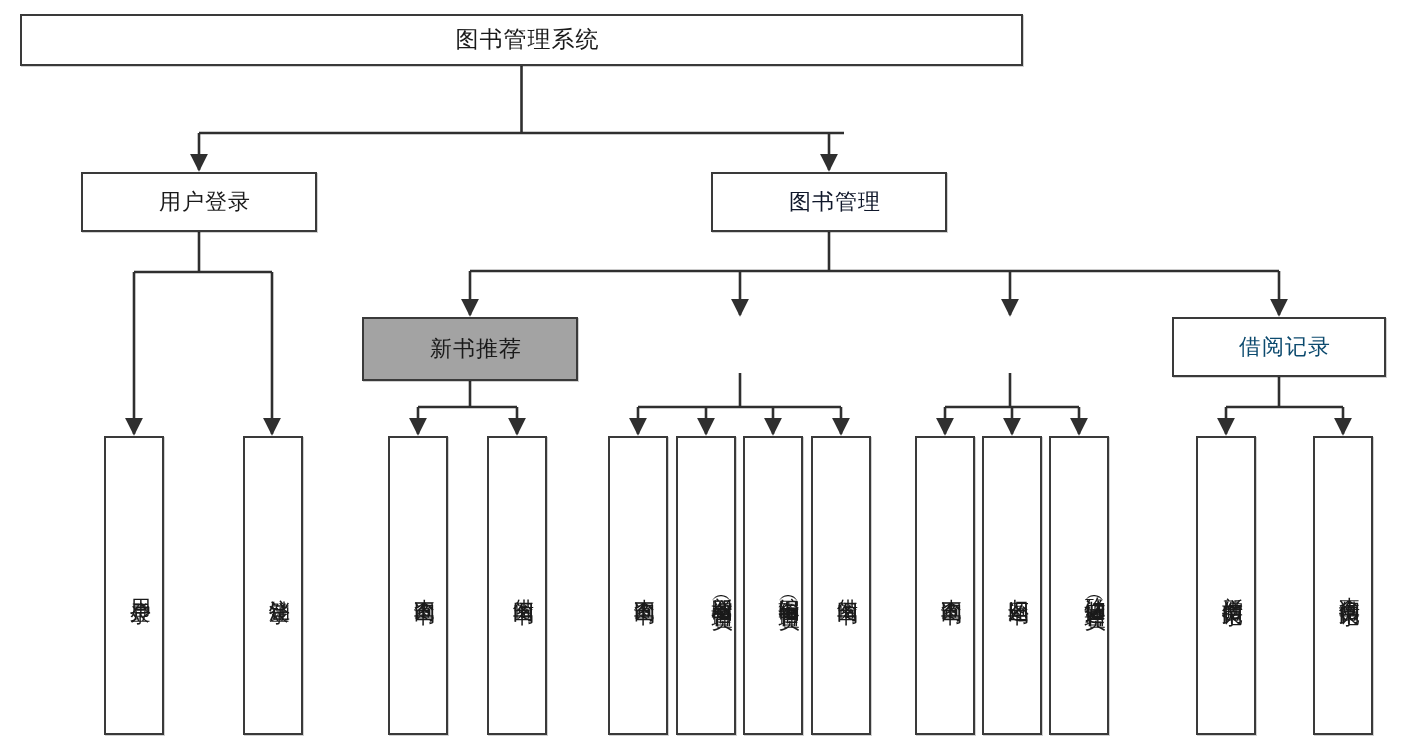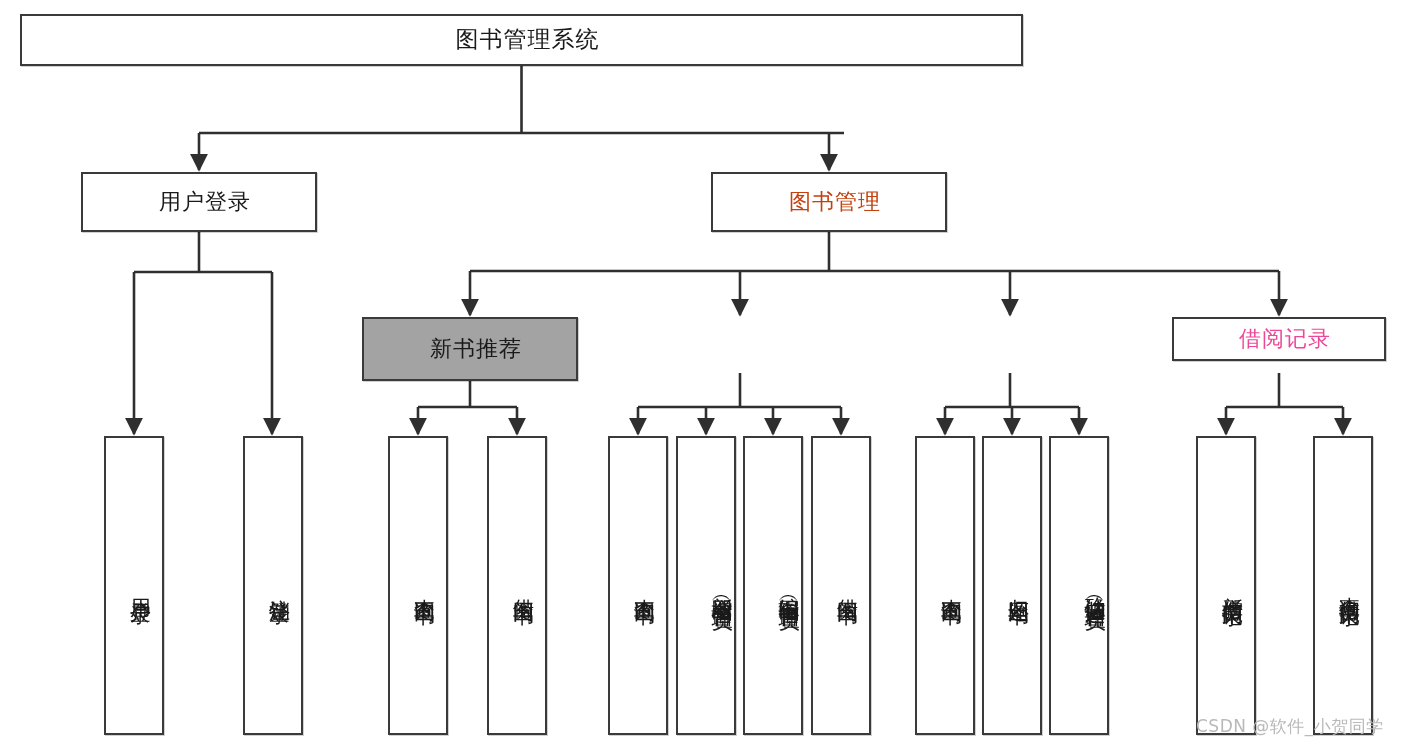--- a/index.html
+++ b/index.html
@@ -122,34 +122,33 @@
       <path d="M 1279 373 L 1279 407"></path>
       <path d="M 1226 407 L 1343 407"></path>
       <path d="M 1226 407 L 1226 434" marker-end="url(#arrow)"></path>
       <path d="M 1343 407 L 1343 434" marker-end="url(#arrow)"></path>
     </g>
   </svg>
 
   <div class="node h root" style="left: 20px; top: 14px; width: 1003px; height: 52px; border-color: rgb(58, 58, 58); background: rgb(255, 255, 255); color: rgb(26, 26, 26);">图书管理系统</div>
 
   <div class="node h" style="left: 81px; top: 172px; width: 236px; height: 60px; border-color: rgb(58, 58, 58); background: rgb(255, 255, 255); color: rgb(26, 26, 26);">用户登录</div>
-  <div class="node h" style="left: 711px; top: 172px; width: 236px; height: 60px; border-color: rgb(58, 58, 58); background: rgb(255, 255, 255); color: #c2410c;">图书管理</div>
+  <div class="node h" style="left: 711px; top: 172px; width: 236px; height: 60px; border-color: rgb(58, 58, 58); background: rgb(255, 255, 255); color: #0f172a;">图书管理</div>
 
   <div class="node h" style="left: 362px; top: 317px; width: 216px; height: 64px; border-color: rgb(58, 58, 58); background: #a3a3a3; color: rgb(26, 26, 26);">新书推荐</div>
-  <div class="node h" style="left: 1172px; top: 317px; width: 214px; height: 44px; border-color: rgb(58, 58, 58); background: rgb(255, 255, 255); color: #ec4899;">借阅记录</div>
+  <div class="node h" style="left: 1172px; top: 317px; width: 214px; height: 60px; border-color: rgb(58, 58, 58); background: rgb(255, 255, 255); color: #0c4a6e;">借阅记录</div>
 
   <div class="node v mid" style="left: 104px; top: 436px; width: 60px; height: 299px; border-color: rgb(58, 58, 58); background: rgb(255, 255, 255); color: rgb(26, 26, 26);">用户登录</div>
   <div class="node v mid" style="left: 243px; top: 436px; width: 60px; height: 299px; border-color: rgb(58, 58, 58); background: rgb(255, 255, 255); color: rgb(26, 26, 26);">注销登录</div>
   <div class="node v mid" style="left: 388px; top: 436px; width: 60px; height: 299px; border-color: rgb(58, 58, 58); background: rgb(255, 255, 255); color: rgb(26, 26, 26);">查询图书</div>
   <div class="node v mid" style="left: 487px; top: 436px; width: 60px; height: 299px; border-color: rgb(58, 58, 58); background: rgb(255, 255, 255); color: rgb(26, 26, 26);">借阅图书</div>
   <div class="node v mid" style="left: 608px; top: 436px; width: 60px; height: 299px; border-color: rgb(58, 58, 58); background: rgb(255, 255, 255); color: rgb(26, 26, 26);">查询图书</div>
   <div class="node v tall" style="left: 676px; top: 436px; width: 60px; height: 299px; border-color: rgb(58, 58, 58); background: rgb(255, 255, 255); color: rgb(26, 26, 26);">新增图书（管理员）</div>
   <div class="node v tall" style="left: 743px; top: 436px; width: 60px; height: 299px; border-color: rgb(58, 58, 58); background: rgb(255, 255, 255); color: rgb(26, 26, 26);">编辑图书（管理员）</div>
   <div class="node v mid" style="left: 811px; top: 436px; width: 60px; height: 299px; border-color: rgb(58, 58, 58); background: rgb(255, 255, 255); color: rgb(26, 26, 26);">借阅图书</div>
   <div class="node v mid" style="left: 915px; top: 436px; width: 60px; height: 299px; border-color: rgb(58, 58, 58); background: rgb(255, 255, 255); color: rgb(26, 26, 26);">查询图书</div>
   <div class="node v mid" style="left: 982px; top: 436px; width: 60px; height: 299px; border-color: rgb(58, 58, 58); background: rgb(255, 255, 255); color: rgb(26, 26, 26);">归还图书</div>
   <div class="node v tall" style="left: 1049px; top: 436px; width: 60px; height: 299px; border-color: rgb(58, 58, 58); background: rgb(255, 255, 255); color: rgb(26, 26, 26);">确认归还（管理员）</div>
   <div class="node v mid" style="left: 1196px; top: 436px; width: 60px; height: 299px; border-color: rgb(58, 58, 58); background: rgb(255, 255, 255); color: rgb(26, 26, 26);">新增借阅记录</div>
   <div class="node v mid" style="left: 1313px; top: 436px; width: 60px; height: 299px; border-color: rgb(58, 58, 58); background: rgb(255, 255, 255); color: rgb(26, 26, 26);">查询借阅记录</div>
 
-  <div class="watermark" style="left: 1196px; top: 715px; color: rgb(185, 185, 185);">CSDN @软件_小贺同学</div>
 
 </div>
 
 </body></html>

